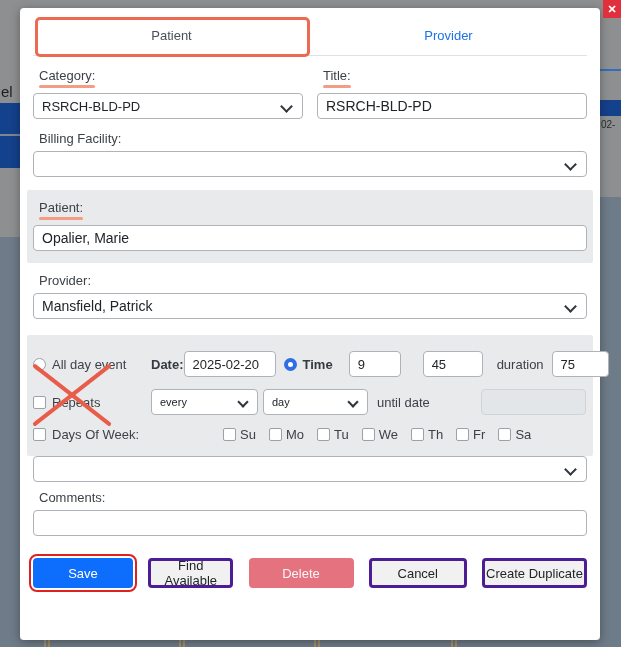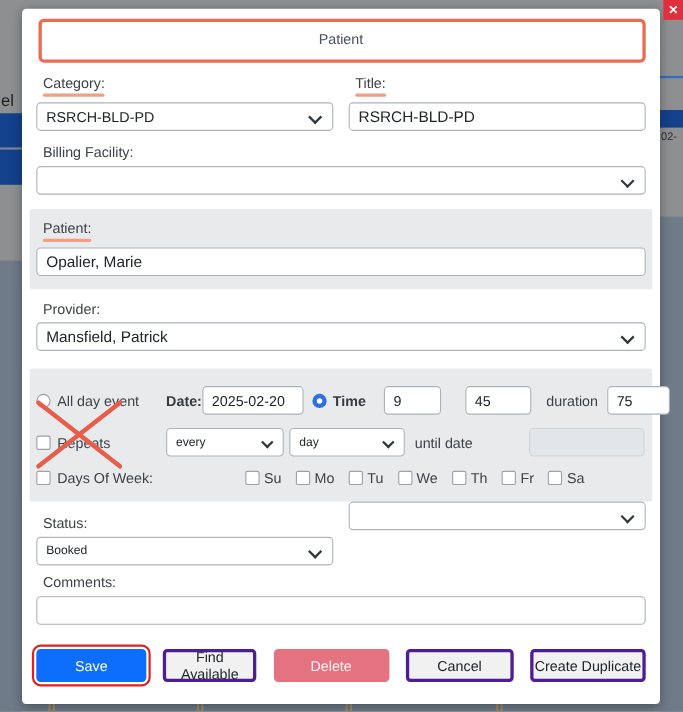--- a/index.html
+++ b/index.html
@@ -111,20 +111,23 @@
 
 <div class="close-btn">✕</div>
 
 <div class="modal">
 
   <div class="tabs">
     <div class="tab tab-patient">
       <span>Patient</span>
       <span class="tab-annot"></span>
     </div>
+    <div class="tab tab-provider">
+      <span>Provider</span>
+    </div>
   </div>
 
   <div class="row2">
     <div class="col">
       <label class="form-label">
         <span class="annot-underline">Category:</span>
       </label>
       <div class="control select">
         <span>RSRCH-BLD-PD</span>
       </div>
@@ -229,26 +232,20 @@
       </div>
     </div>
 
     <div class="x-annot">
       <div class="l1"></div>
         <div class="l2"></div>
     </div>
   </div>
 
   <div class="row2">
-    <div class="col">
-      <label class="form-label">Status:</label>
-      <div class="control select">
-        <span class="val11">Booked</span>
-      </div>
-    </div>
     <div class="col">
       <div class="control select">
         <span></span>
       </div>
     </div>
   </div>
 
   <label class="form-label" style="margin-top:8px">Comments:</label>
   <input class="control" value="" style="">
 

